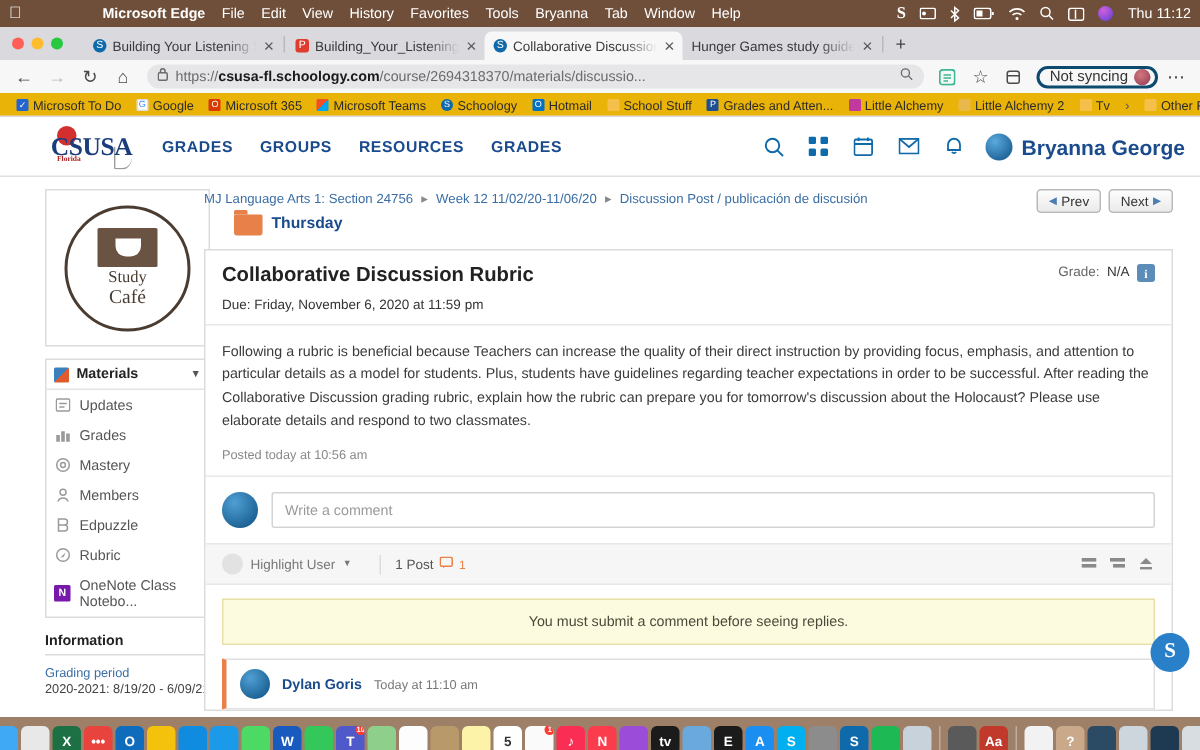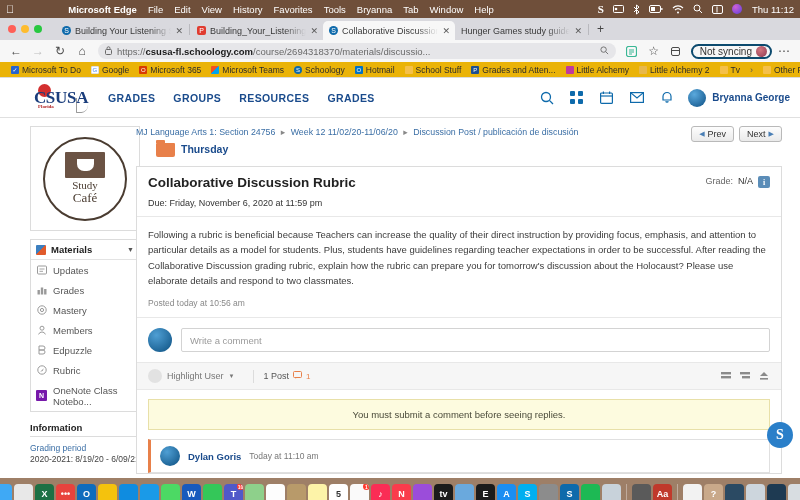--- a/index.html
+++ b/index.html
@@ -103,21 +103,21 @@
   .logo .fl { position:absolute; right:2px; bottom:0px; width:12px; height:15px;
       border:1.2px solid #9a9a9a; border-radius:0 0 55% 10%; border-top:none; border-right:none; }
   .snav { display:flex; align-items:center; gap:18px; }
   .snav a { color:#1a4b8c; font-size:10.5px; font-weight:bold; letter-spacing:0.4px; text-decoration:none; }
   .shdr .sp { flex:1; }
   .sicons { display:flex; align-items:center; gap:15px; color:#0e6aab; }
   .sic { width:15px; height:15px; display:flex; align-items:center; justify-content:center; }
   .user { display:flex; align-items:center; gap:6px; margin-left:14px; }
   .user .uav { width:18px; height:18px; border-radius:50%;
      background:radial-gradient(circle at 35% 30%,#5aa9dd,#0d4f84); }
-  .user .uname { font-size:10px; color:#1a4b8c; font-weight:bold; }
+  .user .uname { font-size:14px; color:#1a4b8c; font-weight:bold; }
 
   .body { display:flex; height:360px; }
 
   
   .side { width:122px; flex:none; padding:8px 0 0 30px; }
   .cimg { width:110px; height:105px; border:1px solid #dcdcdc; background:#fff;
           display:flex; align-items:center; justify-content:center; margin-bottom:8px; }
   .cafe { width:84px; height:84px; border-radius:50%; border:2.5px solid #4a3c31;
           display:flex; flex-direction:column; align-items:center; justify-content:center;
           color:#4a3c31; }

